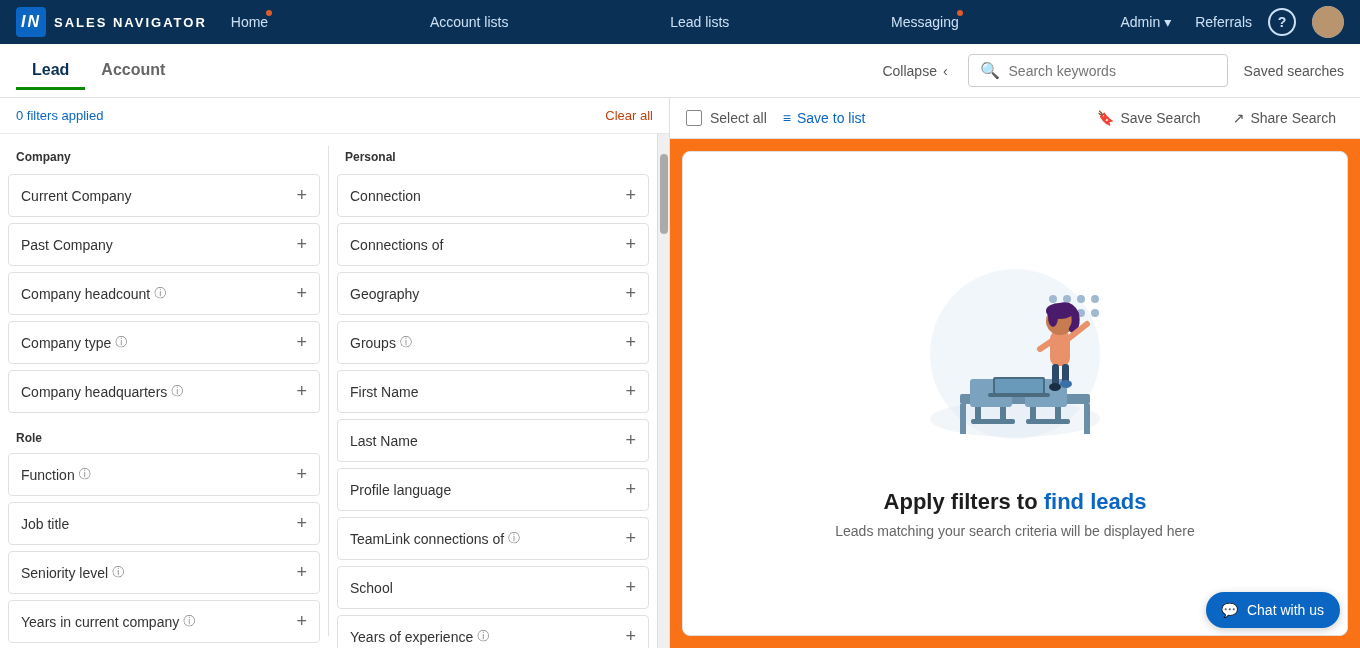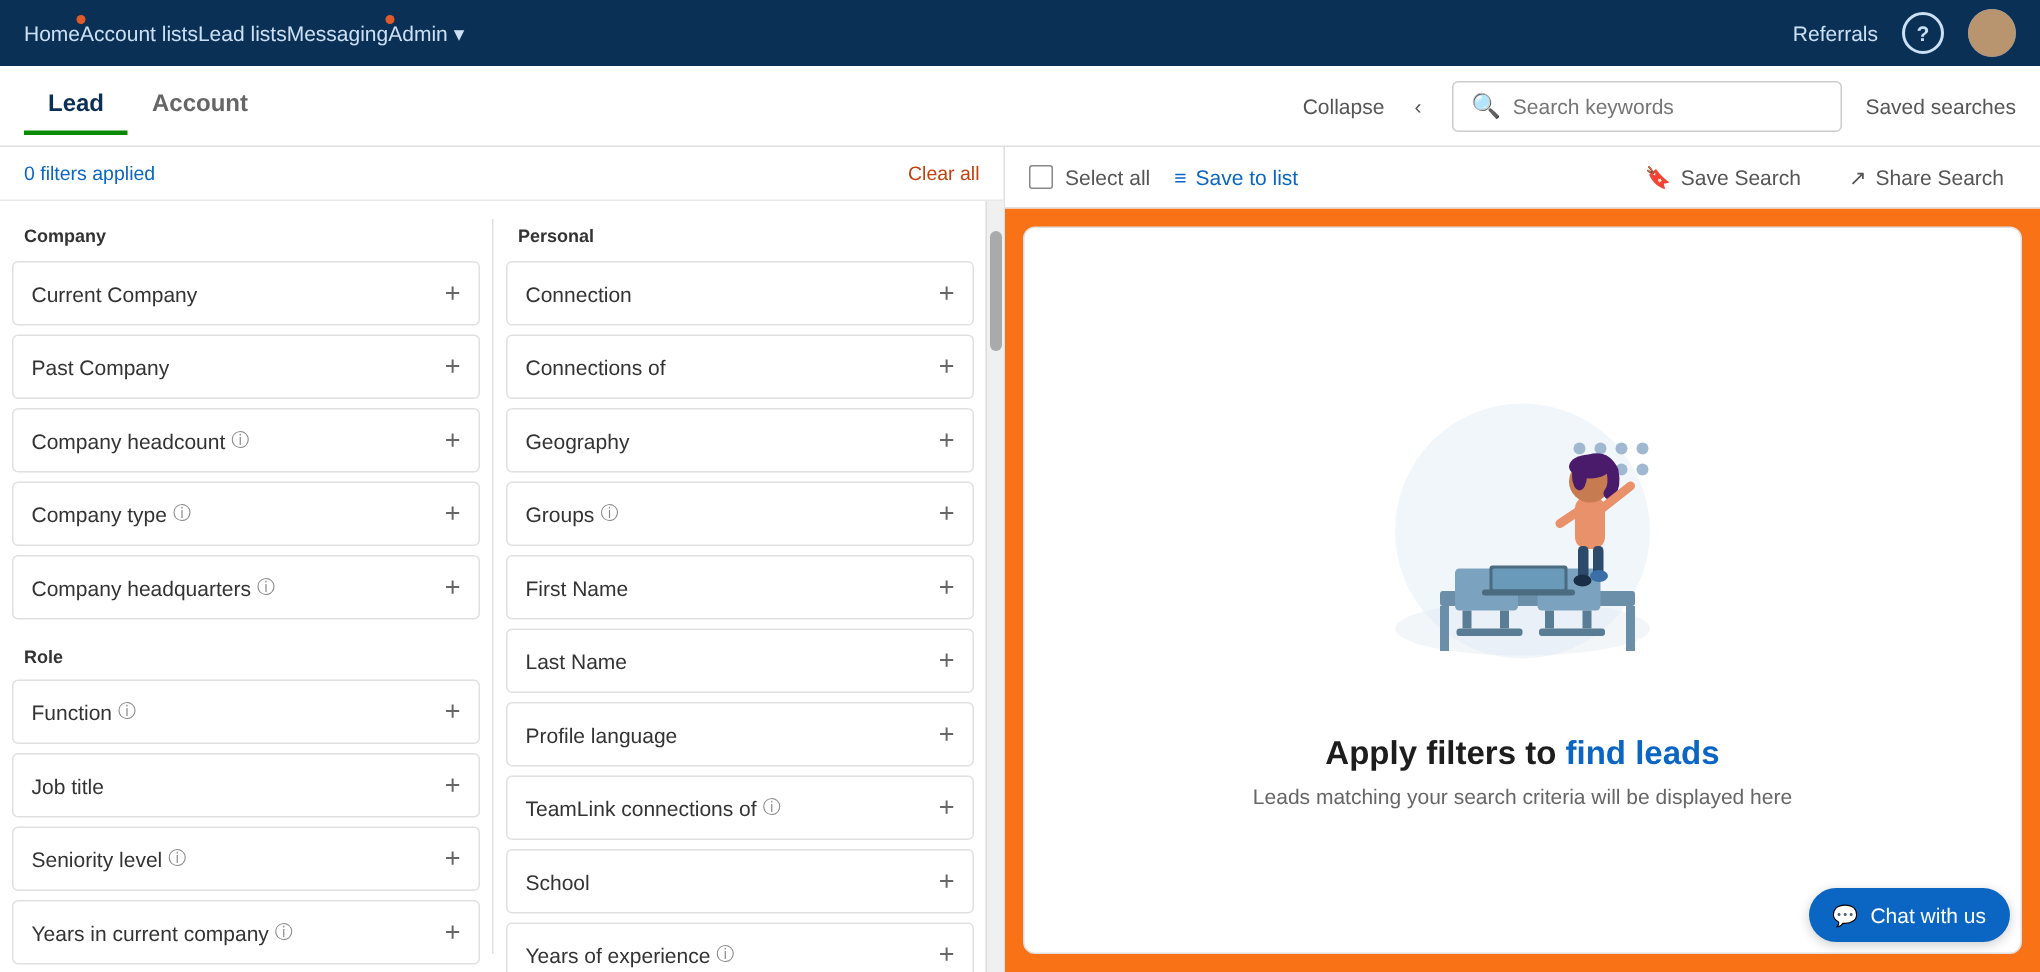--- a/index.html
+++ b/index.html
@@ -34,20 +34,21 @@
       border-radius: 4px;
       color: white;
       font-weight: 900;
       font-size: 16px;
       font-style: italic;
     }
     .nav-links {
       display: flex;
       align-items: center;
       flex: 1;
+      justify-content: space-between;
     }
     .nav-link {
       color: #cce0f5;
       text-decoration: none;
       font-size: 14px;
       padding: 4px 0;
       position: relative;
     }
     .nav-link.has-dot::after {
       content: '';
@@ -108,21 +109,21 @@
       margin-bottom: -1px;
     }
     .tab-item.active {
       color: #0a3055;
       border-bottom: 3px solid #0a8a00;
     }
     .tab-divider { flex: 1; }
     .collapse-btn {
       display: flex;
       align-items: center;
-      gap: 20px;
+      gap: 6px;
       color: #555;
       font-size: 14px;
       cursor: pointer;
       margin-right: 20px;
     }
     .search-bar {
       display: flex;
       align-items: center;
       background: white;
       border: 1px solid #ccc;
@@ -358,20 +359,26 @@
       font-size: 12px;
       font-weight: 700;
       color: #333;
       padding: 12px 8px 8px 8px;
     }
   </style>
 </head>
 <body>
 
 <nav class="top-nav">
+  <div class="nav-logo">
+    <div class="linkedin-box">
+      <span>in</span>
+    </div>
+    <span>SALES NAVIGATOR</span>
+  </div>
   <div class="nav-links">
     <a class="nav-link has-dot">Home</a>
     <a class="nav-link">Account lists</a>
     <a class="nav-link">Lead lists</a>
     <a class="nav-link has-dot">Messaging</a>
     <span class="admin-btn nav-link">
       <span>Admin</span>
       <span> ▾</span>
     </span>
   </div>

